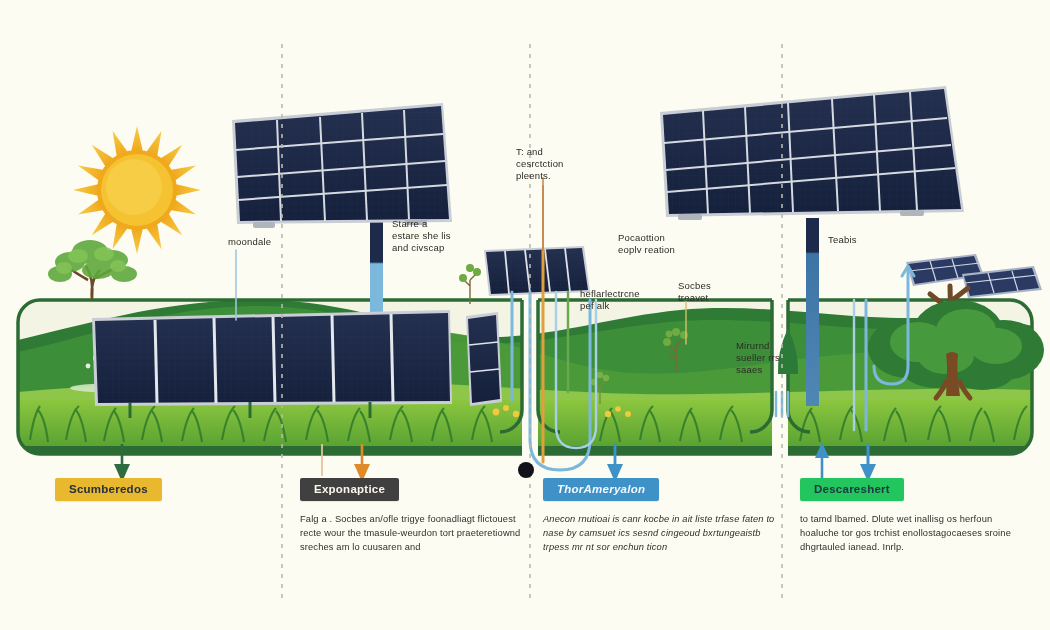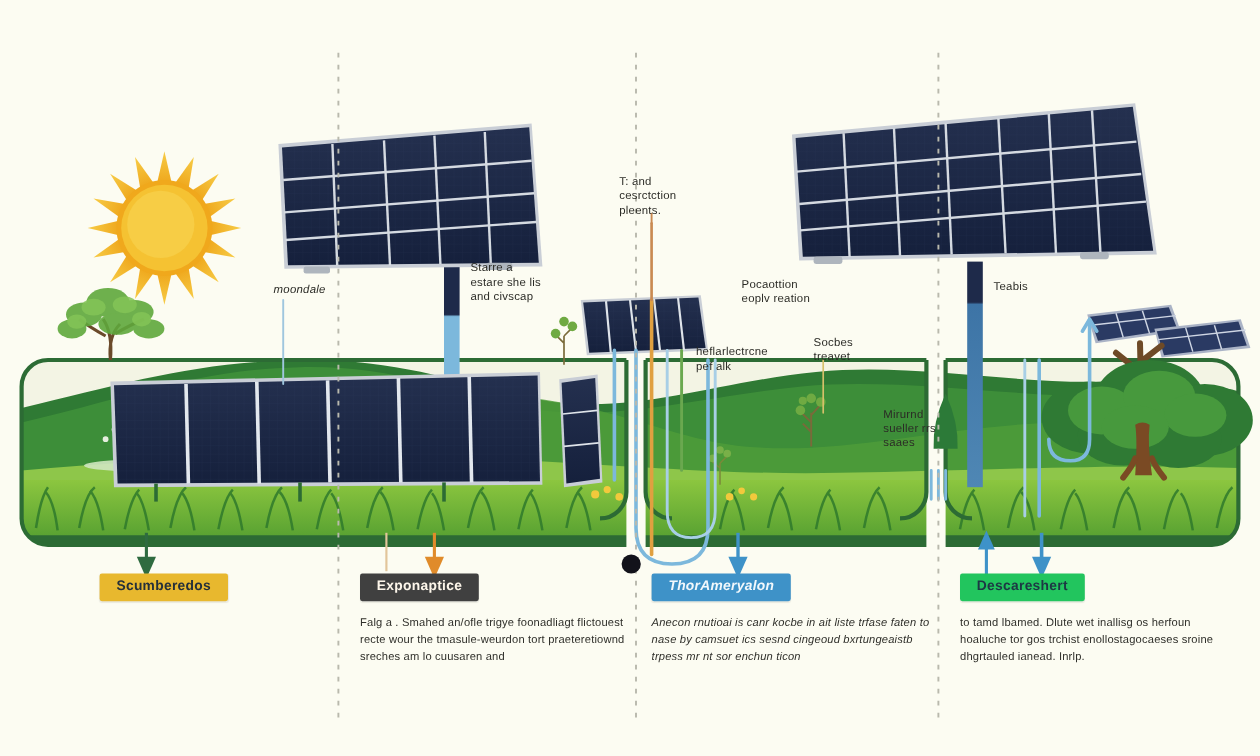--- a/index.html
+++ b/index.html
@@ -36,21 +36,21 @@
     box-shadow:0 1px 1px rgba(0,0,0,.08);
   }
   .legend p{
     margin:11px 0 0 0;
     font-size:9.3px;
     line-height:14px;
     color:#2f2f2a;
     letter-spacing:.15px;
     max-width:232px;
   }
-  .lg1{left:55px;margin-left:28px;}
+  .lg1{left:55px;}
   .lg2{left:300px;}
   .lg3{left:543px;font-style:italic;}
   .lg4{left:800px;}
 </style>
 </head>
 <body>
 
 <div class="stage">
 
 <svg class="scene" viewBox="0 0 1050 630">
@@ -458,21 +458,21 @@
       <line x1="868" y1="444" x2="868" y2="468" stroke="#3e92c8" stroke-width="3"></line>
       <polygon points="868,482 860,464 876,464" fill="#3e92c8"></polygon>
     </g>
     <g>
       <line x1="822" y1="482" x2="822" y2="452" stroke="#3e92c8" stroke-width="2.6"></line>
       <polygon points="822,442 815,458 829,458" fill="#3e92c8"></polygon>
     </g>
   </g>
 </svg>
 
-<div class="anno" style="left:228px;top:236px;font-style:italic;">moondale</div>
+<div class="anno" style="left:228px;top:236px;">moondale</div>
 <div class="anno" style="left:392px;top:218px;">Starre a
 estare she lis
 and civscap</div>
 <div class="anno" style="left:516px;top:146px;">T: and
 cesrctction
 pleents.</div>
 <div class="anno" style="left:580px;top:288px;">heflarlectrcne
 pef alk</div>
 <div class="anno" style="left:618px;top:232px;">Pocaottion
 eoplv reation</div>
@@ -482,21 +482,21 @@
 sueller rrs
 saaes</div>
 <div class="anno" style="left:828px;top:234px;">Teabis</div>
 
 <div class="legend lg1">
   <span class="badge" style="background:#e8b82e;">Scumberedos</span>
 </div>
 
 <div class="legend lg2">
   <span class="badge" style="background:#404040;color:#fdf6ea;">Exponaptice</span>
-  <p>Falg a . Smahed an/ofle trigye foonadliagt flictouest recte wour the tmasule-weurdon tort praeteretiownd sreches am lo cuusaren and</p>
+  <p>Falg a . Socbes an/ofle trigye foonadliagt flictouest recte wour the tmasule-weurdon tort praeteretiownd sreches am lo cuusaren and</p>
 </div>
 
 <div class="legend lg3">
   <span class="badge" style="background:#3e92c8;color:#f2f8fc;">ThorAmeryalon</span>
   <p>Anecon rnutioai is canr kocbe in ait liste trfase faten to nase by camsuet ics sesnd cingeoud bxrtungeaistb trpess mr nt sor enchun ticon</p>
 </div>
 
 <div class="legend lg4">
   <span class="badge" style="background:#22c55e;color:#1d3744;">Descareshert</span>
   <p>to tamd lbamed. Dlute wet inallisg os herfoun hoaluche tor gos trchist enollostagocaeses sroine dhgrtauled ianead. Inrlp.</p>

